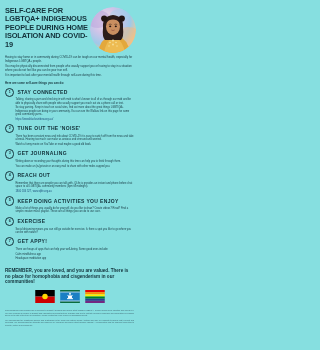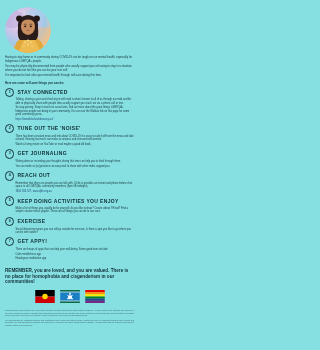--- a/index.html
+++ b/index.html
@@ -87,20 +87,21 @@
     color:#3d6570;
     text-align:justify;
   }
 </style>
 </head>
 <body>
 
 <div class="poster">
 
   <div class="header">
+    <div class="title">SELF-CARE FOR LGBTQA+ INDIGENOUS PEOPLE DURING HOME ISOLATION AND COVID-19</div>
     <div class="hero">
       <svg viewBox="0 0 46 46" xmlns="http://www.w3.org/2000/svg">
         <defs>
           <radialGradient id="sky" cx="35%" cy="30%" r="85%">
             <stop offset="0%" stop-color="#f6dfe8"></stop>
             <stop offset="35%" stop-color="#cfc4e8"></stop>
             <stop offset="62%" stop-color="#9fc9e8"></stop>
             <stop offset="85%" stop-color="#f2c98e"></stop>
             <stop offset="100%" stop-color="#e8a96f"></stop>
           </radialGradient>

